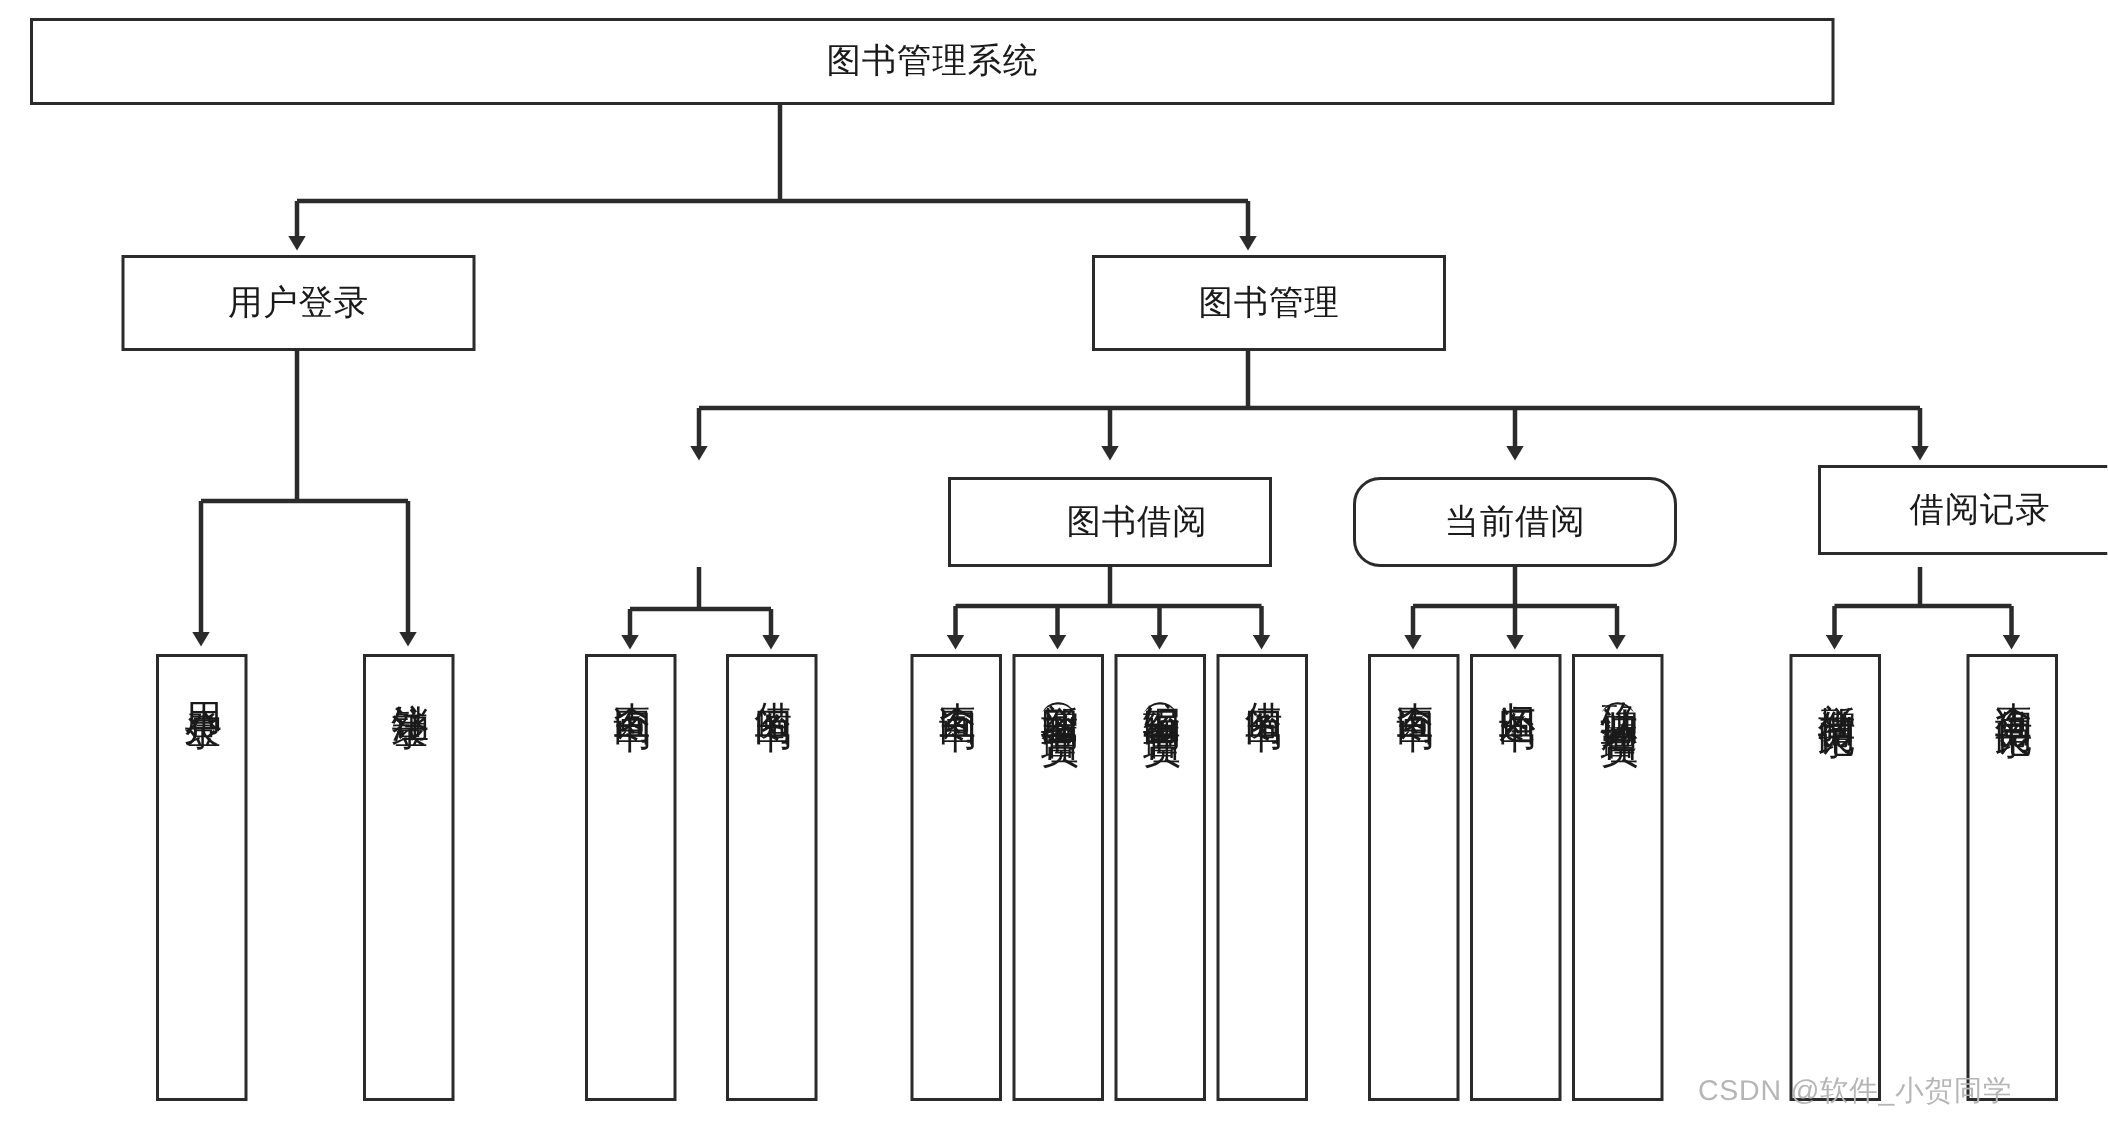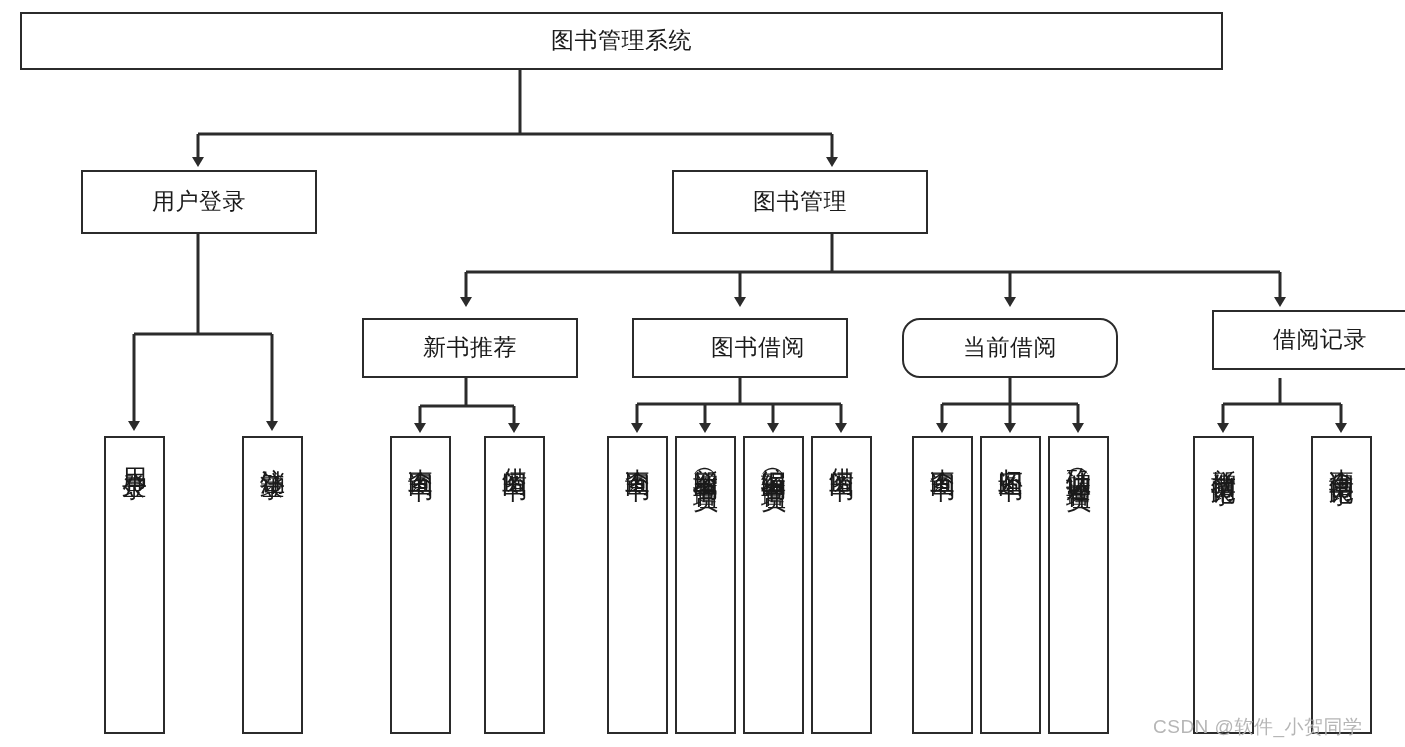--- a/index.html
+++ b/index.html
@@ -124,27 +124,24 @@
     </g>
   </svg>
 
   <div class="node root horiz" style="left:20px; top:12px; width:1203px; height:58px;">
     <span class="label">图书管理系统</span>
   </div>
 
   <div class="node horiz" style="left:81px; top:170px; width:236px; height:64px;">
     <span class="label">用户登录</span>
   </div>
-  <div class="node horiz" style="left:672px; top:170px; width:256px; height:64px;">
+  <div class="node horiz" style="left:728px; top:170px; width:236px; height:64px;">
     <span class="label">图书管理</span>
   </div>
 
-  <div class="node horiz" style="left:362px; top:318px; width:216px; height:60px;">
-    <span class="label">新书推荐</span>
-  </div>
   <div class="node horiz" style="left:632px; top:318px; width:216px; height:60px;padding-left:36px;">
     <span class="label">图书借阅</span>
   </div>
   <div class="node horiz" style="left:902px; top:318px; width:216px; height:60px;border-radius:18px;">
     <span class="label">当前借阅</span>
   </div>
   <div class="node horiz" style="left:1172px; top:310px; width:216px; height:60px;margin-left:40px;">
     <span class="label">借阅记录</span>
   </div>
 
@@ -185,15 +182,15 @@
     <span class="label">确认归还（管理员）</span>
   </div>
 
   <div class="node vert" style="left:1193px; top:436px; width:61px; height:298px;">
     <span class="label">新增借阅记录</span>
   </div>
   <div class="node vert" style="left:1311px; top:436px; width:61px; height:298px;">
     <span class="label">查询借阅记录</span>
   </div>
 
-  <div class="watermark" style="left:1132px; top:714px;margin-left:21px;">CSDN @软件_小贺同学</div>
+  <div class="watermark" style="left:1132px; top:714px;">CSDN @软件_小贺同学</div>
 
 </div>
 
 </body></html>

